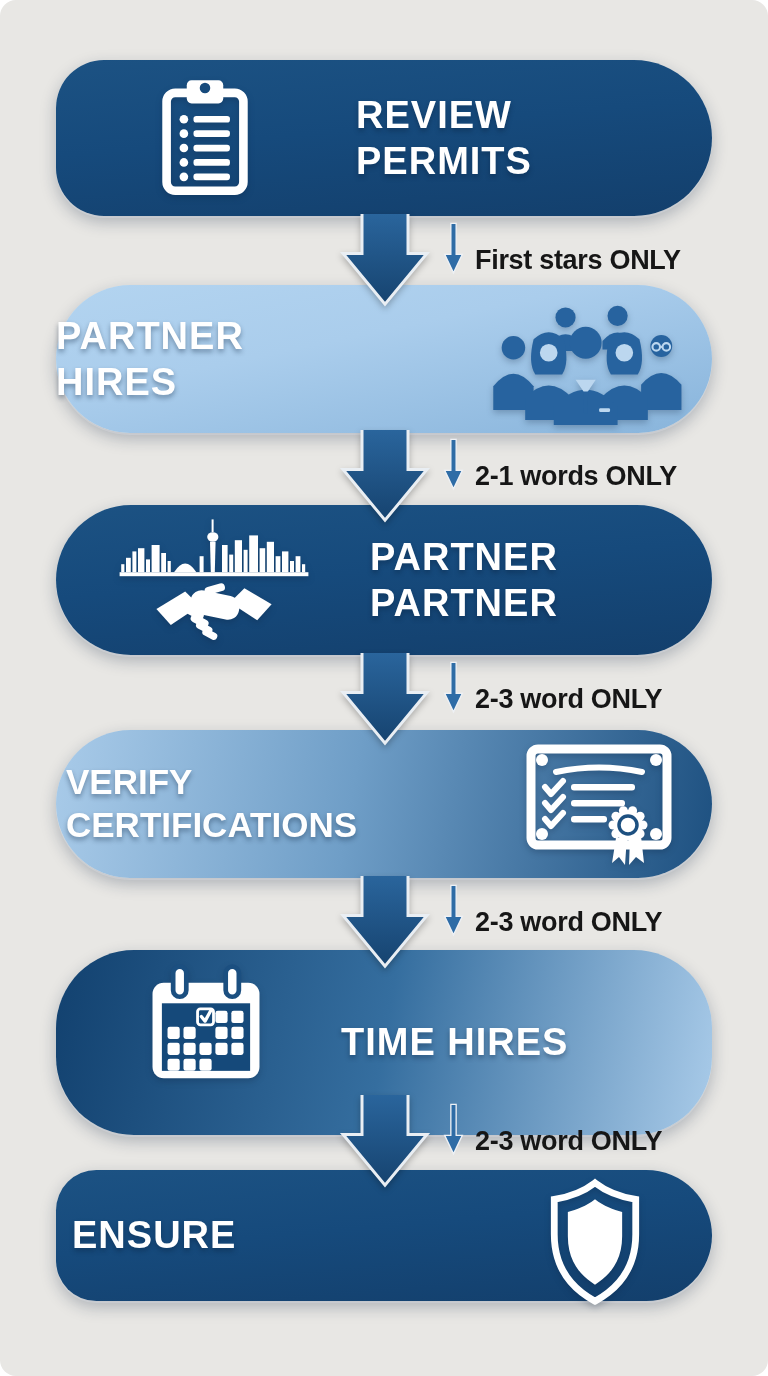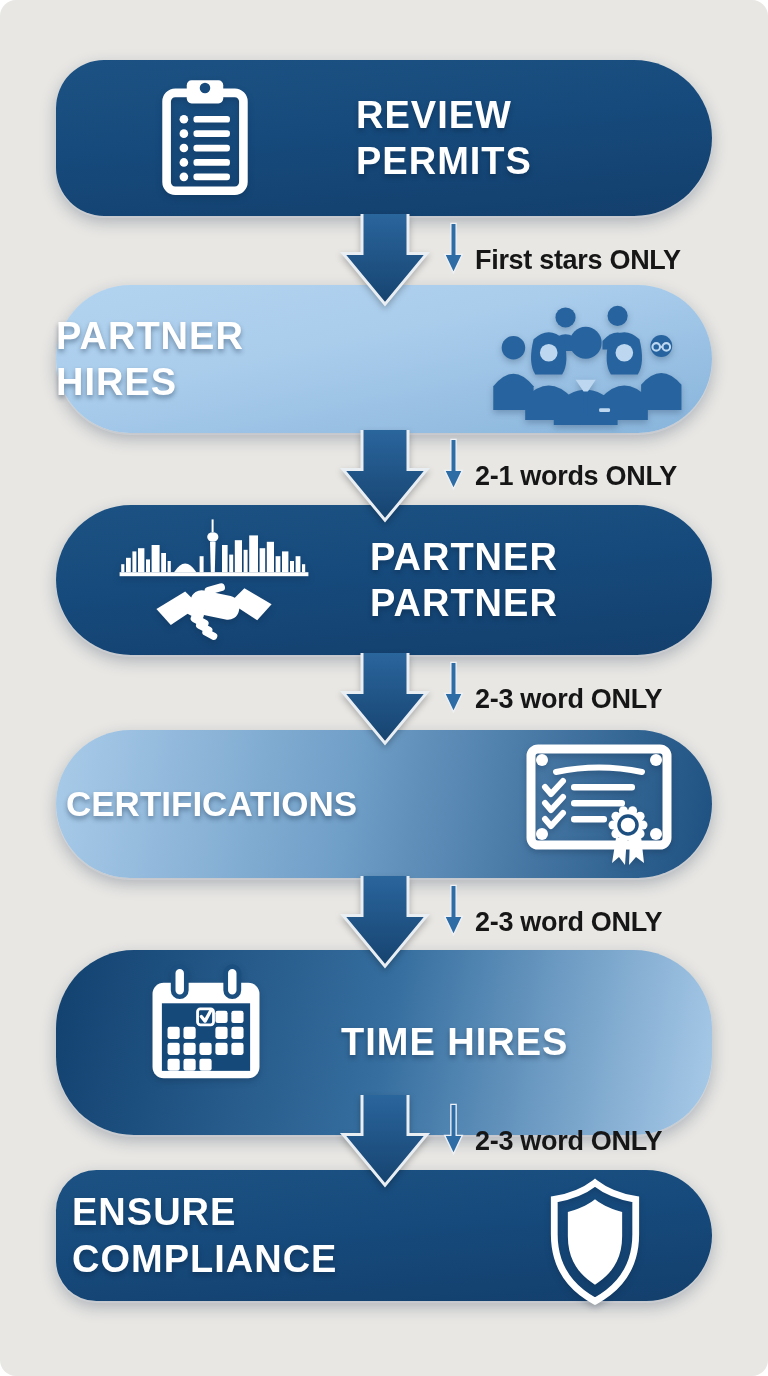--- a/index.html
+++ b/index.html
@@ -162,20 +162,21 @@
       </svg>
     </div>
     <div class="title-box" style="left:314px;width:360px">
       <span class="title-line">PARTNER</span>
       <span class="title-line">PARTNER</span>
     </div>
   </section>
 
   <section class="pill grad-lr" style="top:730px;height:148px">
     <div class="title-box" style="left:10px;width:380px">
+      <span class="title-line small">VERIFY</span>
       <span class="title-line small">CERTIFICATIONS</span>
     </div>
     <div class="icon-box" style="left:450px;top:9px;width:186px;height:130px">
       <svg viewBox="0 0 150 130">
         <rect x="7" y="10" width="136" height="96" rx="7" fill="none" stroke="#fff" stroke-width="9"></rect>
         <g fill="#fff">
           <circle cx="18" cy="21" r="6"></circle>
             <circle cx="132" cy="21" r="6"></circle>
           <circle cx="18" cy="95" r="6"></circle>
             <circle cx="132" cy="95" r="6"></circle>
@@ -237,21 +238,20 @@
       </svg>
     </div>
     <div class="title-box" style="left:285px;width:360px">
       <span class="title-line">TIME HIRES</span>
     </div>
   </section>
 
   <section class="pill dark flat-left" style="top:1170px;height:131px">
     <div class="title-box" style="left:16px;width:370px">
       <span class="title-line">ENSURE</span>
-      <span class="title-line">COMPLIANCE</span>
     </div>
     <div class="icon-box" style="left:484px;top:8px;width:110px;height:128px">
       <svg viewBox="0 0 110 132">
         <path d="M55,5 C42,15 26,20 13,22 L13,58 C13,93 31,114 55,127 C79,114 97,93 97,58 L97,22 C84,20 68,15 55,5 Z" fill="none" stroke="#fff" stroke-width="7"></path>
         <path d="M55,22 C46,29 36,33 27,35 L27,60 C27,85 39,100 55,110 C71,100 83,85 83,60 L83,35 C74,33 64,29 55,22 Z" fill="#fff"></path>
       </svg>
     </div>
   </section>
 
   <svg class="big-arrow" style="top:214px">

